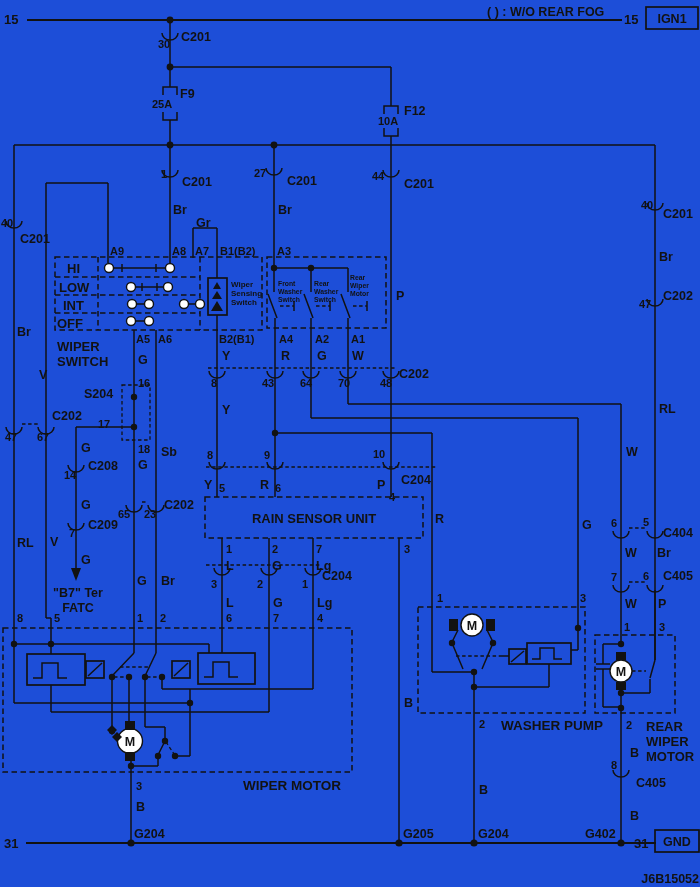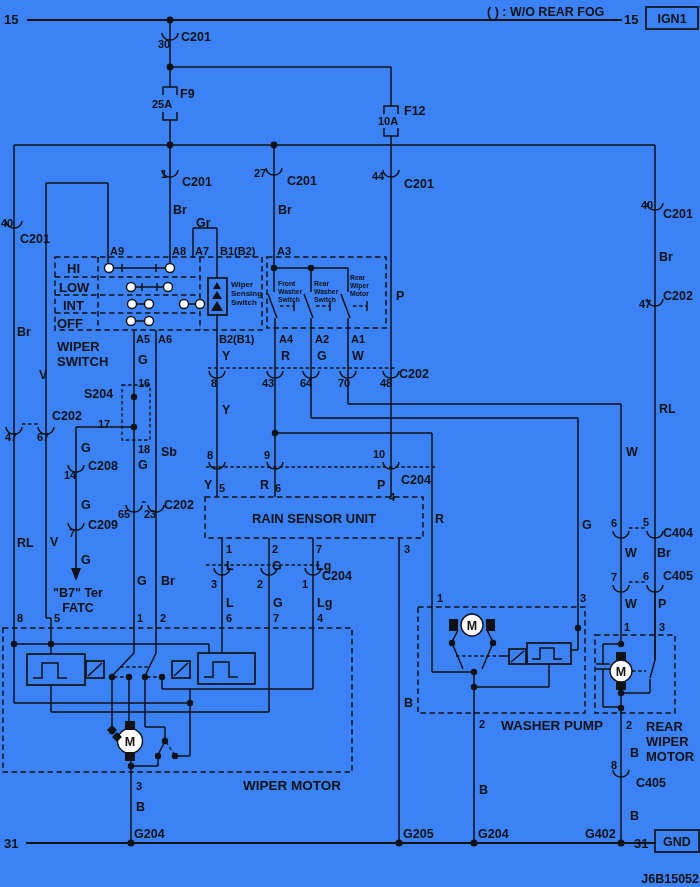--- a/index.html
+++ b/index.html
@@ -1,16 +1,16 @@
 <!DOCTYPE html>
 <html><head>
 <meta charset="utf-8">
 <style>
   html,body{margin:0;padding:0;background:#fff;}
-  #page{position:relative;width:700px;height:887px;background:#3b82f6;overflow:hidden;text-align:right;}
+  #page{position:relative;width:700px;height:887px;background:#1d4ed8;overflow:hidden;text-align:right;}
   svg text{font-family:"Liberation Sans","DejaVu Sans",sans-serif;fill:#121212;font-weight:600;}
   .t12{font-size:12.5px;}
   .t11{font-size:11px;}
   .t8{font-size:8px;font-weight:600;}
   .t7{font-size:6.8px;font-weight:600;}
   .b{font-weight:700;}
   .t13{font-size:13px;}
   .t14{font-size:13.5px;}
   .mid{text-anchor:middle;}
   .end{text-anchor:end;}

